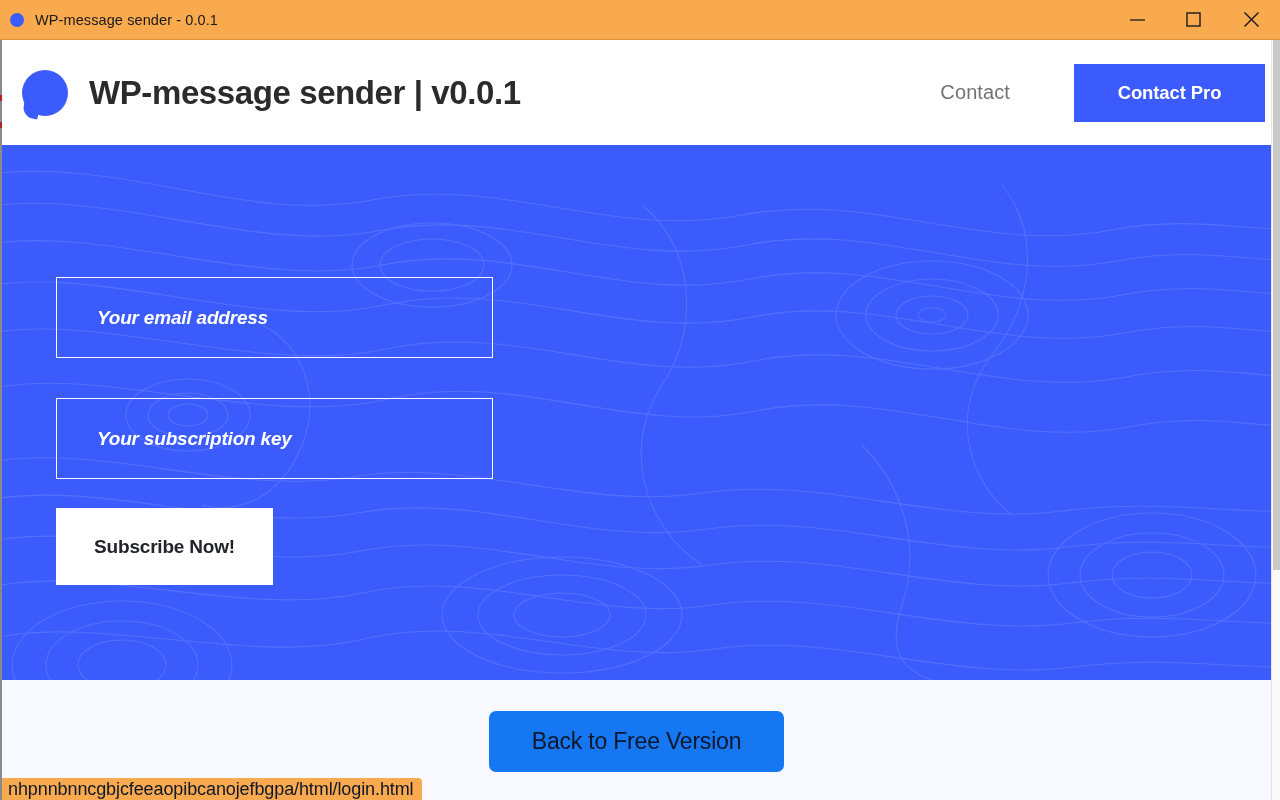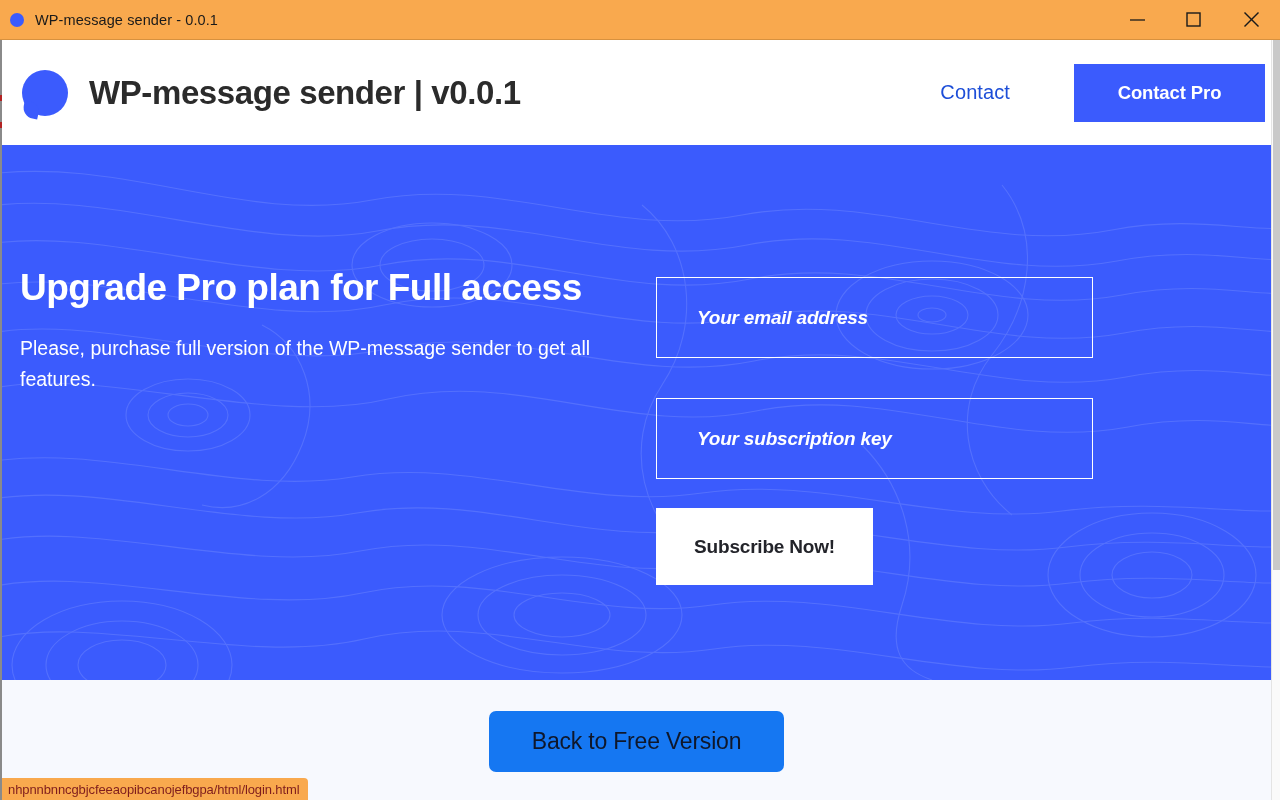--- a/index.html
+++ b/index.html
@@ -148,21 +148,21 @@
     letter-spacing: -0.4px;
     white-space: nowrap;
   }
   .header-nav {
     margin-left: auto;
     display: flex;
     align-items: center;
   }
   .nav-link {
     font-size: 20px;
-    color: #1d4ed8;
+    color: #737373;
     letter-spacing: .1px;
     cursor: pointer;
     white-space: nowrap;
   }
   .nav-cta {
     margin-left: 64px;
     margin-right: 6px;
     width: 191px;
     height: 58px;
     background: #3b5bfd;
@@ -284,22 +284,22 @@
     height: 22px;
     max-width: 430px;
     background: #f9a94e;
     border-top-right-radius: 4px;
     display: flex;
     align-items: center;
     padding: 0 8px 0 6px;
     z-index: 60;
   }
   .status-text {
-    font-size: 13px;
-    color: #7f1d1d;
+    font-size: 18px;
+    color: #0f172a;
     white-space: nowrap;
     letter-spacing: -0.1px;
   }
 </style>
 </head>
 <body>
 
 <div id="app">
 
   <div class="titlebar">
@@ -402,24 +402,20 @@
             <ellipse cx="430" cy="120" rx="52" ry="26"></ellipse>
 
             <path d="M260,180 C300,200 320,250 300,300 C280,350 240,370 200,360"></path>
             <path d="M640,60 C690,100 700,180 660,240 C620,300 640,380 700,420"></path>
             <path d="M860,300 C900,340 920,400 900,460 C885,505 900,525 930,535"></path>
             <path d="M1000,40 C1040,90 1030,160 990,210 C950,260 960,330 1010,370"></path>
           </g>
         </svg>
 
         <div class="hero-inner">
-          <div class="hero-copy">
-            <h1 class="hero-title">Upgrade Pro plan for Full access</h1>
-            <p class="hero-sub">Please, purchase full version of the WP-message sender to get all features.</p>
-          </div>
 
           <div class="hero-form">
             <input class="field" type="text" placeholder="Your email address" style="">
             <input class="field field-gap" type="text" placeholder="Your subscription key" style="">
             <button class="subscribe-btn">Subscribe Now!</button>
           </div>
         </div>
       </section>
 
       <footer class="footer">

